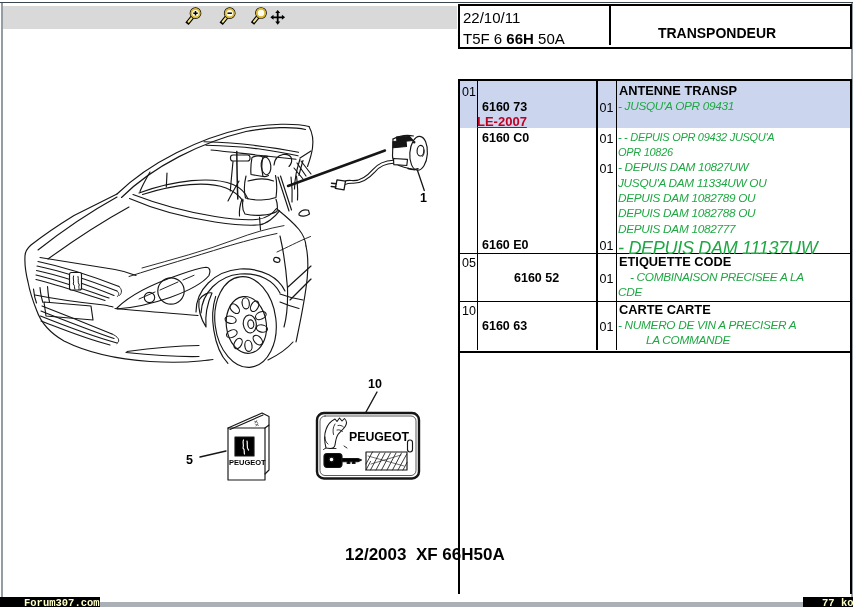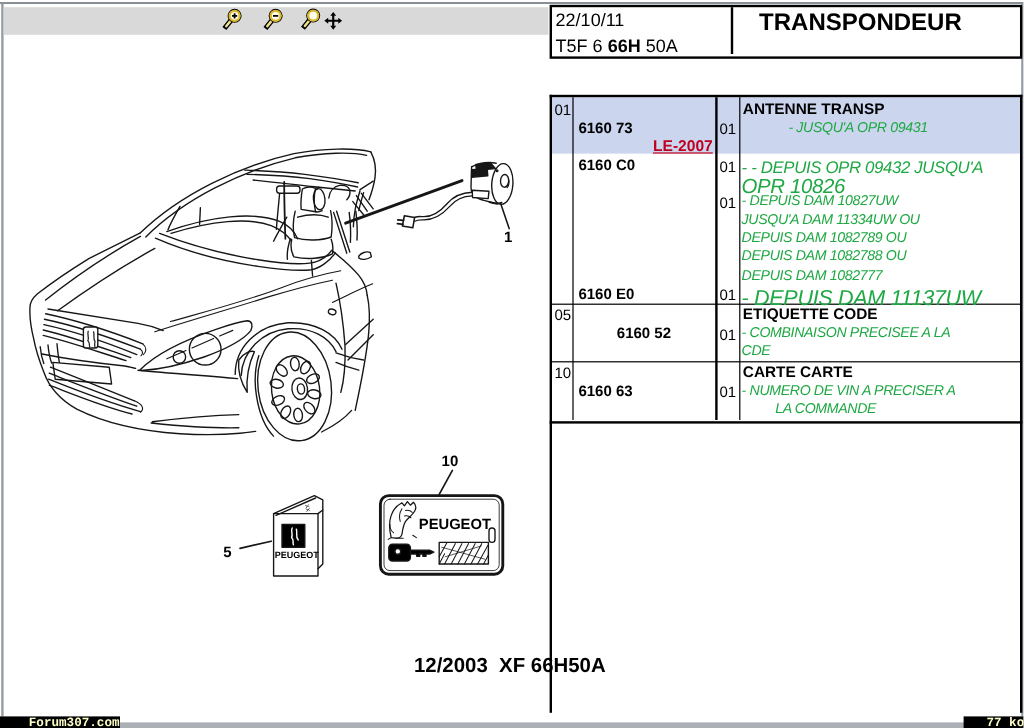--- a/index.html
+++ b/index.html
@@ -224,61 +224,61 @@
 <div class="t b" style="left:186px;top:453.5px;font-size:12.5px;">5</div>
 <div class="t b" style="left:368px;top:378px;font-size:12.5px;">10</div>
 <div class="t b" style="left:229px;top:459px;font-size:7.5px;">PEUGEOT</div>
 <div class="t b" style="left:349px;top:430.5px;font-size:12.3px;">PEUGEOT</div>
 <div class="t b" style="left:345px;top:545.5px;font-size:17px;">12/2003&nbsp;&nbsp;XF 66H50A</div>
 
 <div class="abs" style="left:458px;top:4px;width:389.5px;height:40.5px;border:2px solid #000;background:#fff;"></div>
 <div class="abs" style="left:609px;top:6px;width:2px;height:39px;background:#000;"></div>
 <div class="t" style="left:463px;top:10px;font-size:15px;">22/10/11</div>
 <div class="t" style="left:463px;top:30.5px;font-size:15px;">T5F 6 <span class="b">66H</span> 50A</div>
-<div class="t b" style="left:611px;top:9px;width:212px;font-size:20px;text-align:center;">TRANSPONDEUR</div>
+<div class="t b" style="left:611px;top:26px;width:212px;font-size:14px;text-align:center;">TRANSPONDEUR</div>
 
 <div class="abs" style="left:458px;top:79px;width:392px;height:273px;"></div>
 <div class="abs" style="left:460px;top:81px;width:389.5px;height:46.5px;background:#ccd5ee;"></div>
 
 <div class="abs" style="left:458px;top:79px;width:393.5px;height:2px;background:#000;"></div>
 <div class="abs" style="left:458px;top:351px;width:393.5px;height:2px;background:#000;"></div>
 <div class="abs" style="left:458px;top:79px;width:2px;height:273px;background:#000;"></div>
 <div class="abs" style="left:849.5px;top:79px;width:2px;height:515px;background:#000;"></div>
 <div class="abs" style="left:458px;top:352px;width:1.5px;height:242px;background:#000;"></div>
 <div class="abs" style="left:476.5px;top:81px;width:1.5px;height:269px;background:#000;"></div>
 <div class="abs" style="left:596px;top:81px;width:1.5px;height:269px;background:#000;"></div>
 <div class="abs" style="left:615.5px;top:81px;width:1.5px;height:269px;background:#000;"></div>
 <div class="abs" style="left:460px;top:252.5px;width:389.5px;height:1.8px;background:#000;"></div>
 <div class="abs" style="left:460px;top:300.5px;width:389.5px;height:1.8px;background:#000;"></div>
 
 <div class="t" style="left:462px;top:85.5px;font-size:12.5px;">01</div>
 <div class="t b" style="left:619px;top:85px;font-size:12.8px;">ANTENNE TRANSP</div>
 <div class="t b" style="left:482px;top:100.8px;font-size:12.5px;">6160 73</div>
 <div class="t" style="left:597px;top:101.8px;width:19px;text-align:center;font-size:12.5px;">01</div>
-<div class="t g" style="left:618px;top:100.8px;font-size:11.8px;padding-left:39px;">- JUSQU'A OPR 09431</div>
-<div class="t b" style="left:477px;top:115.2px;width:117px;text-align:right;font-size:13px;color:#c00021;text-decoration:underline;">LE-2007</div>
+<div class="t g" style="left:618px;top:100.8px;font-size:11.8px;">- JUSQU'A OPR 09431</div>
+<div class="t b" style="left:477px;top:115.2px;width:117px;font-size:13px;color:#c00021;text-decoration:underline;">LE-2007</div>
 <div class="t b" style="left:482px;top:131.5px;font-size:12.5px;">6160 C0</div>
 <div class="t" style="left:597px;top:132.5px;width:19px;text-align:center;font-size:12.5px;">01</div>
-<div class="t g" style="left:618px;top:131.5px;font-size:14px;">- - DEPUIS OPR 09432 JUSQU'A</div>
-<div class="t g" style="left:618px;top:146.8px;font-size:17px;">OPR 10826</div>
+<div class="t g" style="left:618px;top:131.5px;font-size:11px;">- - DEPUIS OPR 09432 JUSQU'A</div>
+<div class="t g" style="left:618px;top:146.8px;font-size:11px;">OPR 10826</div>
 <div class="t" style="left:597px;top:163.2px;width:19px;text-align:center;font-size:12.5px;">01</div>
 <div class="t g" style="left:618px;top:162.2px;font-size:11.8px;">- DEPUIS DAM 10827UW</div>
 <div class="t g" style="left:618px;top:177.5px;font-size:11.8px;">JUSQU'A DAM 11334UW OU</div>
 <div class="t g" style="left:618px;top:192.8px;font-size:11.8px;">DEPUIS DAM 1082789 OU</div>
 <div class="t g" style="left:618px;top:208.2px;font-size:11.8px;">DEPUIS DAM 1082788 OU</div>
 <div class="t g" style="left:618px;top:223.5px;font-size:11.8px;text-align:right;">DEPUIS DAM 1082777</div>
 <div class="t b" style="left:482px;top:238.8px;font-size:12.5px;">6160 E0</div>
 <div class="t" style="left:597px;top:239.8px;width:19px;text-align:center;font-size:12.5px;">01</div>
 <div class="t g" style="left:618px;top:238.8px;font-size:18px;">- DEPUIS DAM 11137UW</div>
 
 <div class="t" style="left:462px;top:256.5px;font-size:12.5px;">05</div>
 <div class="t b" style="left:619px;top:256px;font-size:12.8px;">ETIQUETTE CODE</div>
 <div class="t b" style="left:482px;top:271.8px;font-size:12.5px;margin-left:32px;">6160 52</div>
 <div class="t" style="left:597px;top:272.8px;width:19px;text-align:center;font-size:12.5px;">01</div>
-<div class="t g" style="left:618px;top:271.8px;font-size:11.8px;">- COMBINAISON PRECISEE A LA</div>
+<div class="t g" style="left:618px;top:271.8px;font-size:11.8px;padding-left:12px;">- COMBINAISON PRECISEE A LA</div>
 <div class="t g" style="left:618px;top:287px;font-size:11.8px;">CDE</div>
 
 <div class="t" style="left:462px;top:304.5px;font-size:12.5px;">10</div>
 <div class="t b" style="left:619px;top:304px;font-size:12.8px;">CARTE CARTE</div>
 <div class="t b" style="left:482px;top:319.8px;font-size:12.5px;">6160 63</div>
 <div class="t" style="left:597px;top:320.8px;width:19px;text-align:center;font-size:12.5px;">01</div>
 <div class="t g" style="left:618px;top:319.8px;font-size:11.8px;">- NUMERO DE VIN A PRECISER A</div>
 <div class="t g" style="left:618px;top:335px;font-size:11.8px;padding-left:28px;">LA COMMANDE</div>
 
 <div class="abs" style="left:0;top:597px;width:100px;height:9.5px;background:#000;"></div>

